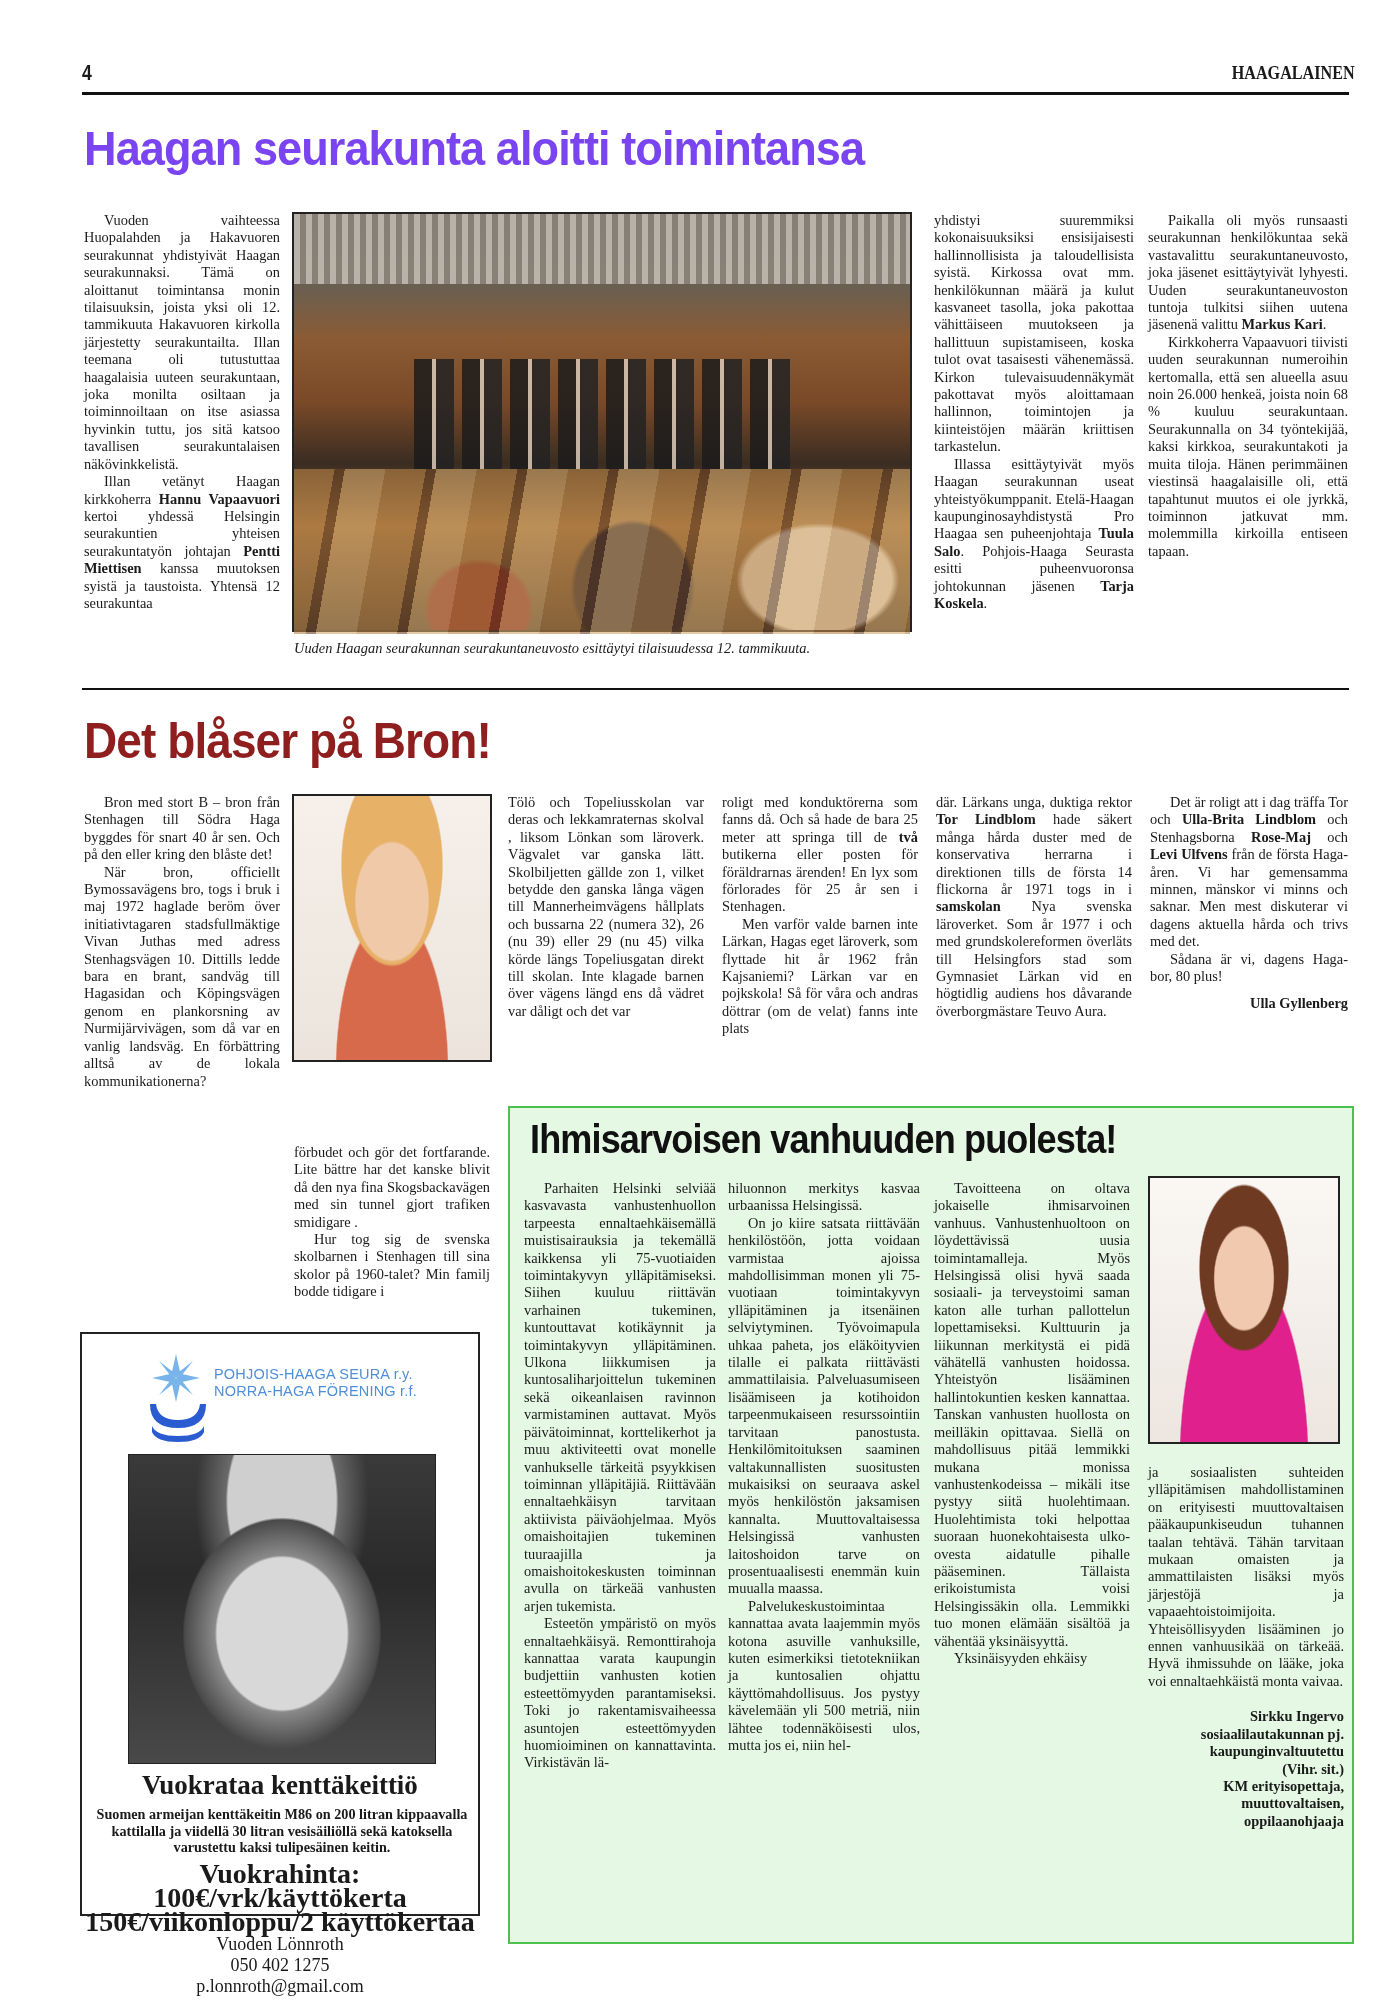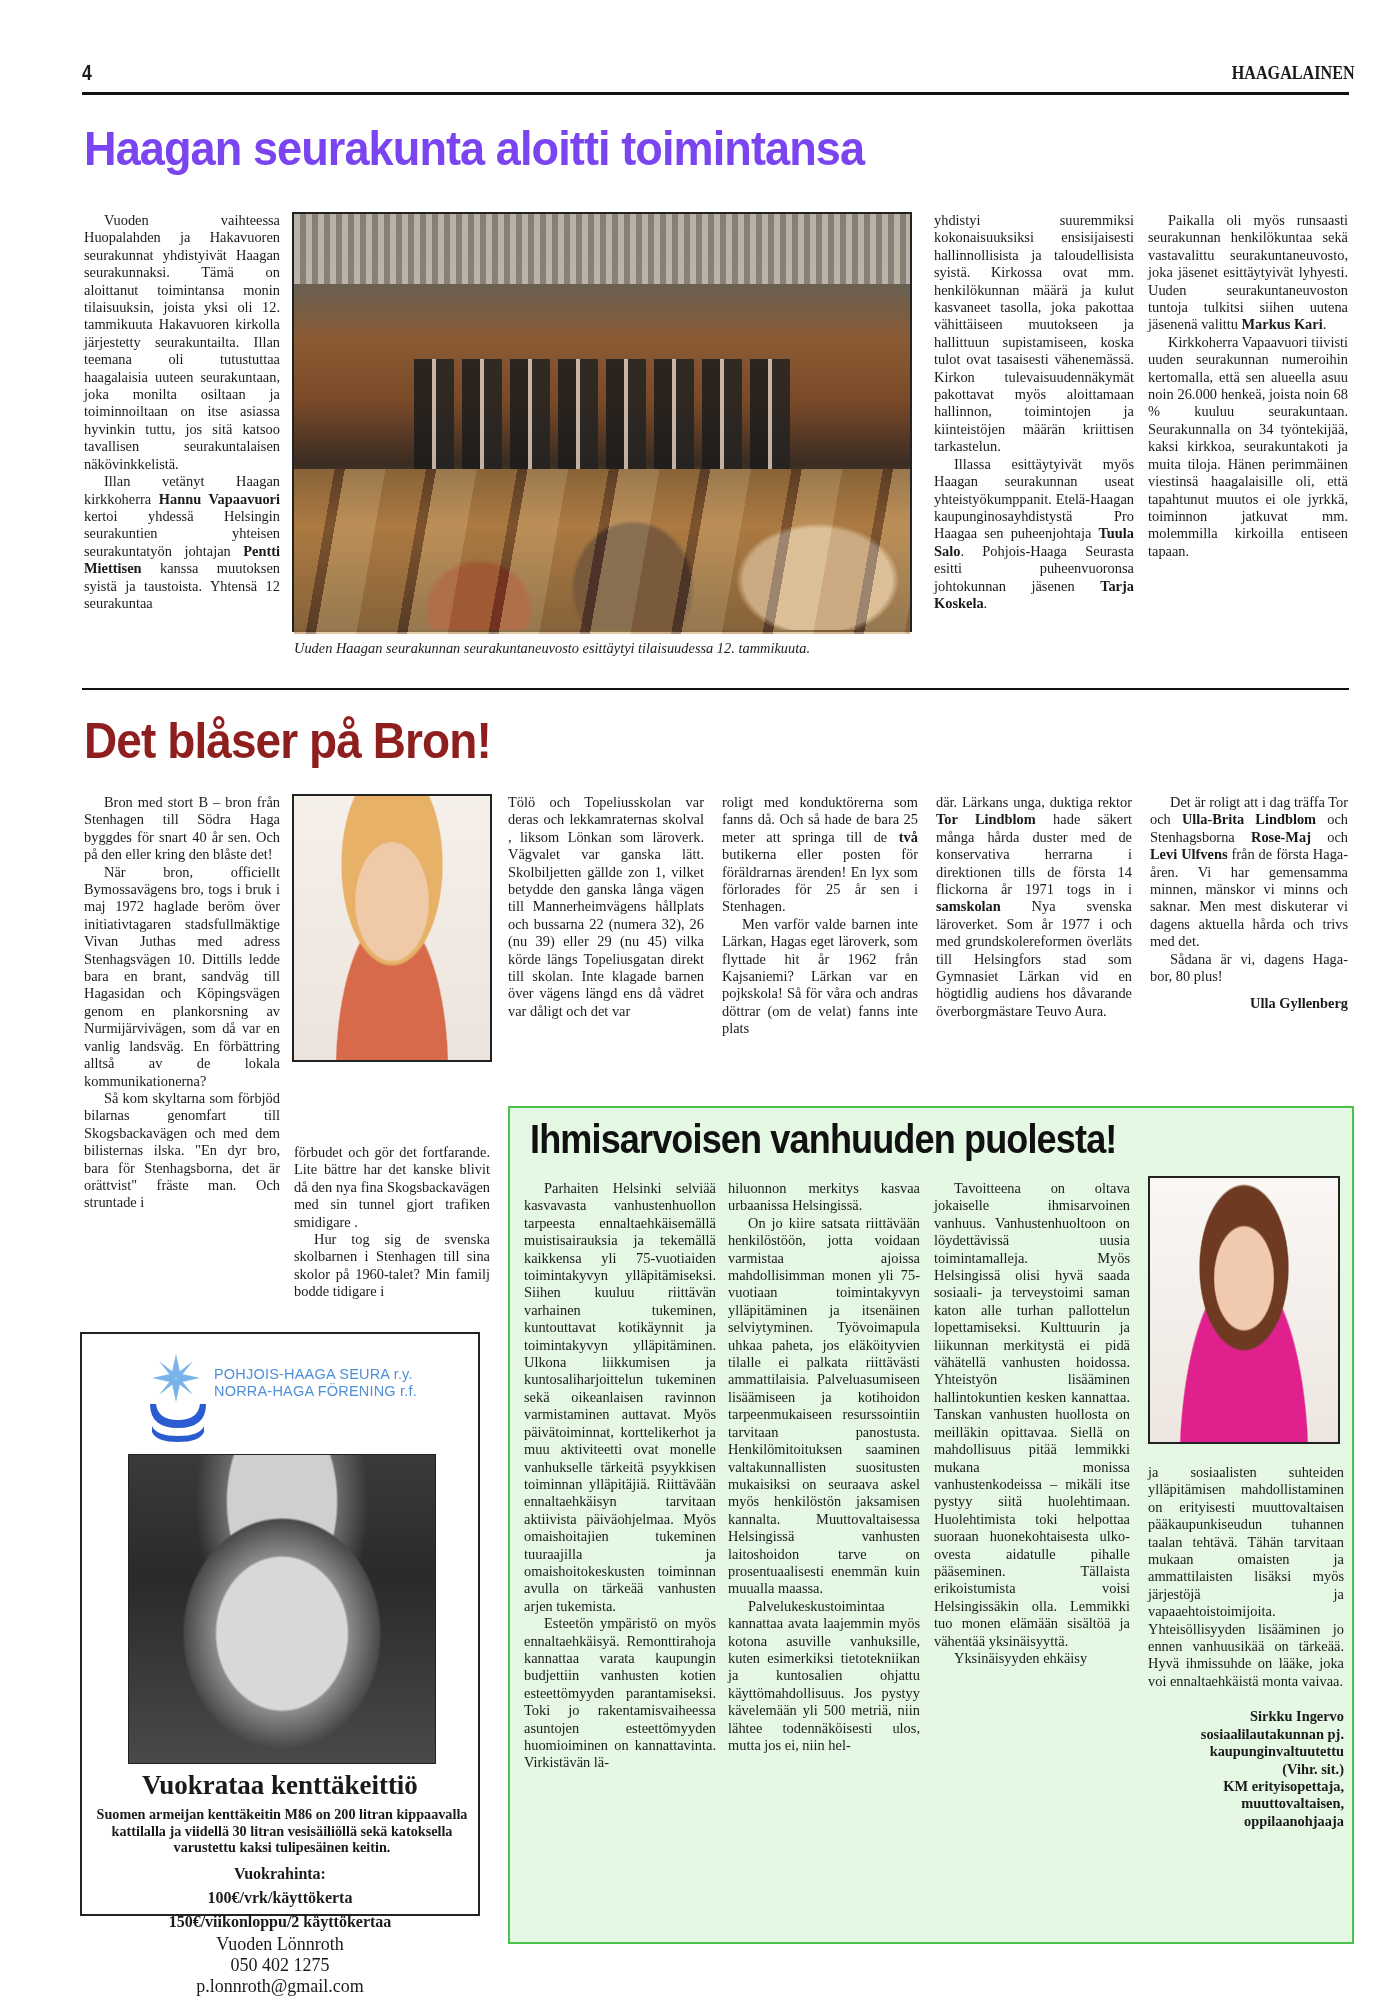--- a/index.html
+++ b/index.html
@@ -48,21 +48,21 @@
   .ad-logo-text { position:absolute; left:132px; top:32px; font-family: "Liberation Sans", sans-serif; font-size: 14.5px; line-height: 17px; color: #4f8fd8; letter-spacing: .2px; }
   .ad-star { position:absolute; left:70px; top:20px; width:48px; height:48px; }
   .ad-bowl { position:absolute; left:66px; top:68px; width:60px; height:40px; }
   .ad-photo { position:absolute; left:46px; top:120px; width:308px; height:310px; border:1px solid #222;
     background:
       radial-gradient(ellipse at 50% 58%, #d8d8d8 0 30%, #8a8a8a 31%, #4a4a4a 45%, transparent 46%),
       radial-gradient(ellipse at 50% 15%, #cfcfcf 0 25%, #6a6a6a 26%, transparent 40%),
       linear-gradient(180deg, #3a3a3a, #2a2a2a 40%, #494949); }
   .ad-title { position:absolute; left:0; top:436px; width:100%; text-align:center; font-weight:bold; font-size: 27px; }
   .ad-desc { position:absolute; left:4px; top:472px; width:392px; text-align:center; font-size: 14.2px; line-height: 16.5px; font-weight: bold; }
-  .ad-price { position:absolute; left:0; top:528px; width:100%; text-align:center; font-weight:bold; font-size: 16px; line-height: 24px; }
+  .ad-price { position:absolute; left:0; top:528px; width:100%; text-align:center; font-weight:bold; font-size: 28px; line-height: 24px; }
   .ad-contact { position:absolute; left:0; top: 600px; width:100%; text-align:center; font-size: 18px; line-height: 21px; }
 
   .green-box { left: 508px; top: 1106px; width: 846px; height: 838px; border: 2px solid #4cc24c; background: #e4f8e4; }
   .photo-ingervo { left: 1148px; top: 1176px; width: 192px; height: 268px; border: 2px solid #222;
     background: radial-gradient(ellipse at 50% 38%, #f1c9ae 0 22%, transparent 23%),
                 radial-gradient(ellipse at 50% 34%, #6e3b22 0 33%, transparent 34%),
                 radial-gradient(ellipse at 50% 110%, #e0208c 0 48%, transparent 49%),
                 linear-gradient(180deg, #faf7f4, #ede6e0); }
 
   .signature { font-weight: bold; text-align: right; font-size: 14.4px; line-height: 17.4px; }
@@ -98,21 +98,20 @@
   <p>Kirkkoherra Vapaavuori tiivisti uuden seurakunnan numeroihin kertomalla, että sen alueella asuu noin 26.000 henkeä, joista noin 68 % kuuluu seurakuntaan. Seurakunnalla on 34 työntekijää, kaksi kirkkoa, seurakuntakoti ja muita tiloja. Hänen perimmäinen viestinsä haagalaisille oli, että tapahtunut muutos ei ole jyrkkä, toiminnon jatkuvat mm. molemmilla kirkoilla entiseen tapaan.</p>
 </div>
 
 <div class="abs mid-rule"></div>
 
 <h1 class="abs h1 headline-red">Det blåser på Bron!</h1>
 
 <div class="abs col" style="left:84px; top:794px; width:196px;">
   <p>Bron med stort B – bron från Stenhagen till Södra Haga byggdes för snart 40 år sen. Och på den eller kring den blåste det!</p>
   <p>När bron, officiellt Bymossavägens bro, togs i bruk i maj 1972 haglade beröm över initiativtagaren stadsfullmäktige Vivan Juthas med adress Stenhagsvägen 10. Dittills ledde bara en brant, sandväg till Hagasidan och Köpingsvägen genom en plankorsning av Nurmijärvivägen, som då var en vanlig landsväg. En förbättring alltså av de lokala kommunikationerna?</p>
-  <p>Så kom skyltarna som förbjöd bilarnas genomfart till Skogsbackavägen och med dem bilisternas ilska. "En dyr bro, bara för Stenhagsborna, det är orättvist" fräste man. Och struntade i</p>
 </div>
 
 <div class="abs photo-woman"></div>
 
 <div class="abs col" style="left:294px; top:1104px; width:196px;margin-top:40px;">
   <p class="noindent">förbudet och gör det fortfarande. Lite bättre har det kanske blivit då den nya fina Skogsbackavägen med sin tunnel gjort trafiken smidigare .</p>
   <p>Hur tog sig de svenska skolbarnen i Stenhagen till sina skolor på 1960-talet? Min familj bodde tidigare i</p>
 </div>
 
 <div class="abs col" style="left:508px; top:794px; width:196px;">

